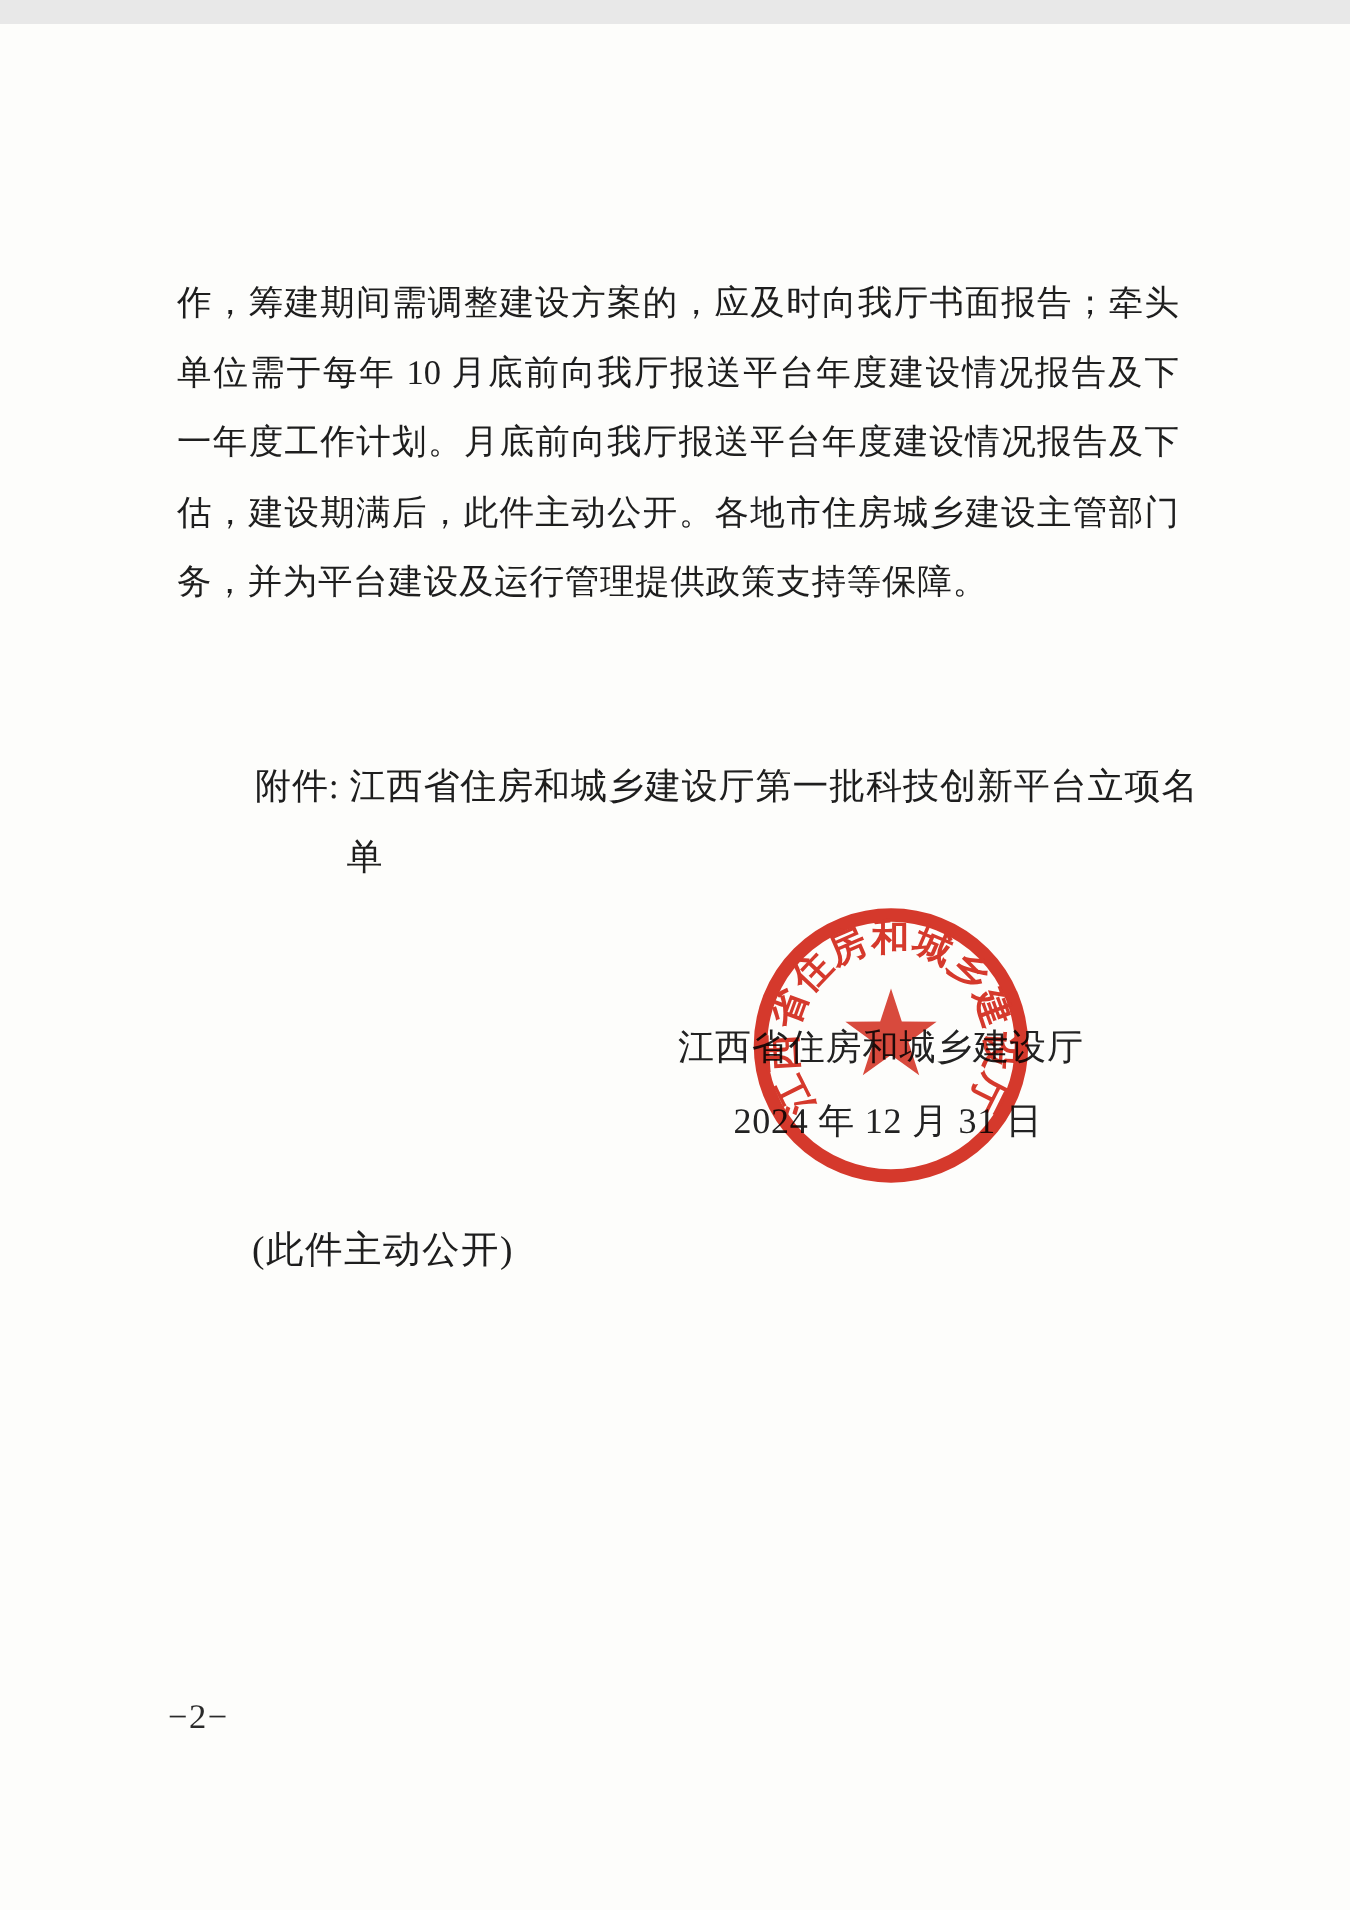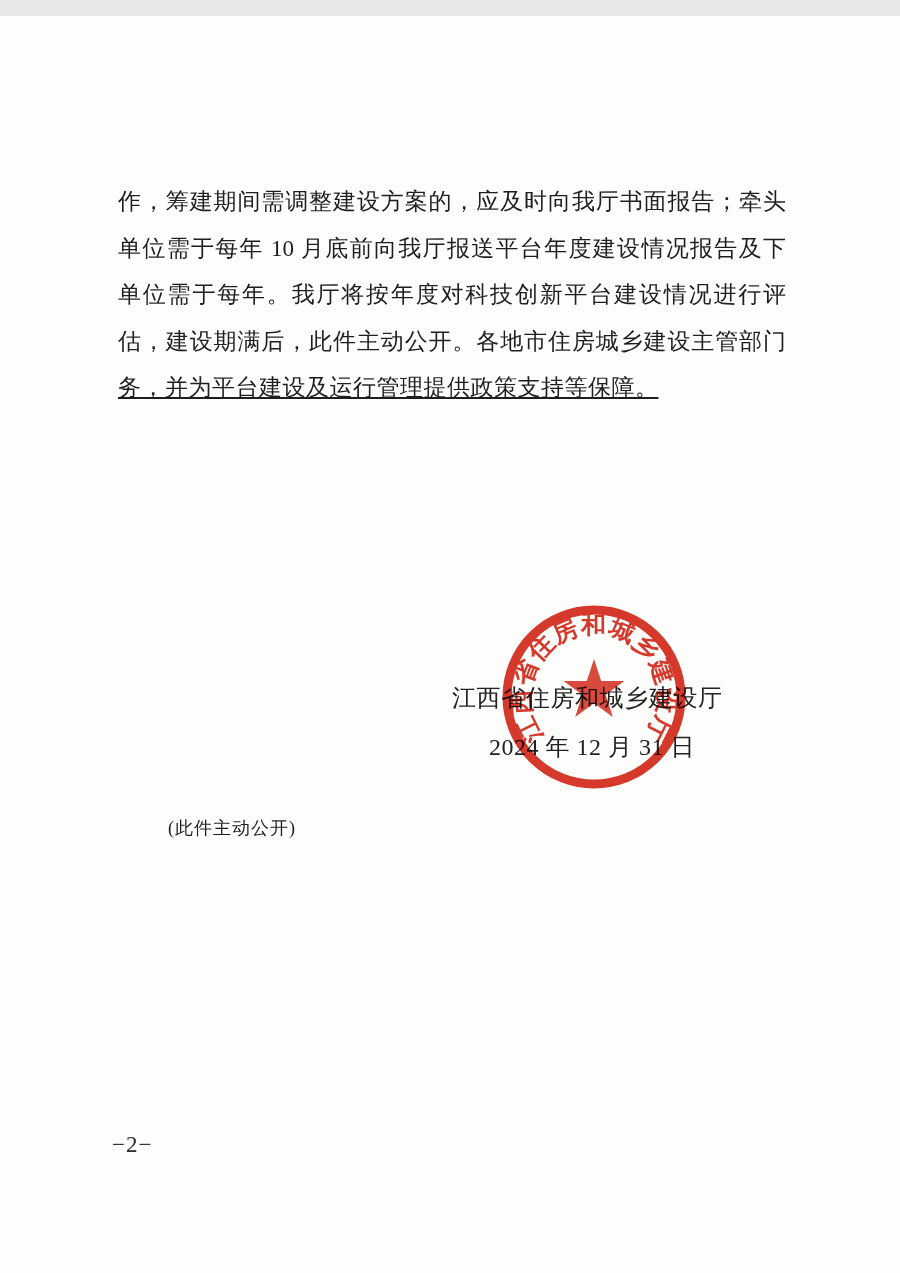--- a/index.html
+++ b/index.html
@@ -29,21 +29,20 @@
   .body-text .line {
     text-align: justify;
     text-align-last: justify;
     word-break: keep-all;
     white-space: nowrap;
   }
   .body-text .line.last {
     text-align: left;
     text-align-last: left;
     letter-spacing: 0.5px;
-    text-decoration: underline;
   }
   
   .attachment {
     position: absolute;
     left: 170px;
     top: 486px;
     width: 640px;
     font-size: 24px;
     line-height: 47px;
     letter-spacing: 0.6px;
@@ -77,46 +76,50 @@
     height: 220px;
     mix-blend-mode: multiply;
     opacity: 0.93;
     pointer-events: none;
   }
   
   .disclosure {
     position: absolute;
     left: 168px;
     top: 800px;
-    font-size: 18px;
+    font-size: 25px;
     letter-spacing: 1px;
   }
   
   .pagenum {
     position: absolute;
     left: 112px;
     top: 1116px;
     font-size: 23px;
     letter-spacing: 1px;
     color: #2a2a2a;
   }
 </style>
 </head>
 <body>
 
 <div class="page">
 
   <div class="body-text">
     <div class="line">作，筹建期间需调整建设方案的，应及时向我厅书面报告；牵头</div>
     <div class="line">单位需于每年 10 月底前向我厅报送平台年度建设情况报告及下</div>
-    <div class="line">单位需于每年。我厅将按年度对科技创新平台建设情况进行评</div>
+    <div class="line">一年度工作计划。月底前向我厅报送平台年度建设情况报告及下</div>
     <div class="line">估，建设期满后，此件主动公开。各地市住房城乡建设主管部门</div>
     <div class="line last">务，并为平台建设及运行管理提供政策支持等保障。</div>
   </div>
 
+  <div class="attachment">
+    <div class="attach-line1">附件: 江西省住房和城乡建设厅第一批科技创新平台立项名</div>
+    <div class="attach-line2">单</div>
+  </div>
 
   <div class="sig-agency">江西省住房和城乡建设厅</div>
   <div class="sig-date">2024 年 12 月 31 日</div>
 
   <div class="seal">
     <svg width="220" height="220" viewBox="0 0 220 220">
       <defs>
         <path id="sealArc" d="M 61,151.2 A 64,64 0 1 1 159,151.2" fill="none"></path>
       </defs>
       <circle cx="110" cy="110" r="87" fill="none" stroke="#d42a1c" stroke-width="9"></circle>

